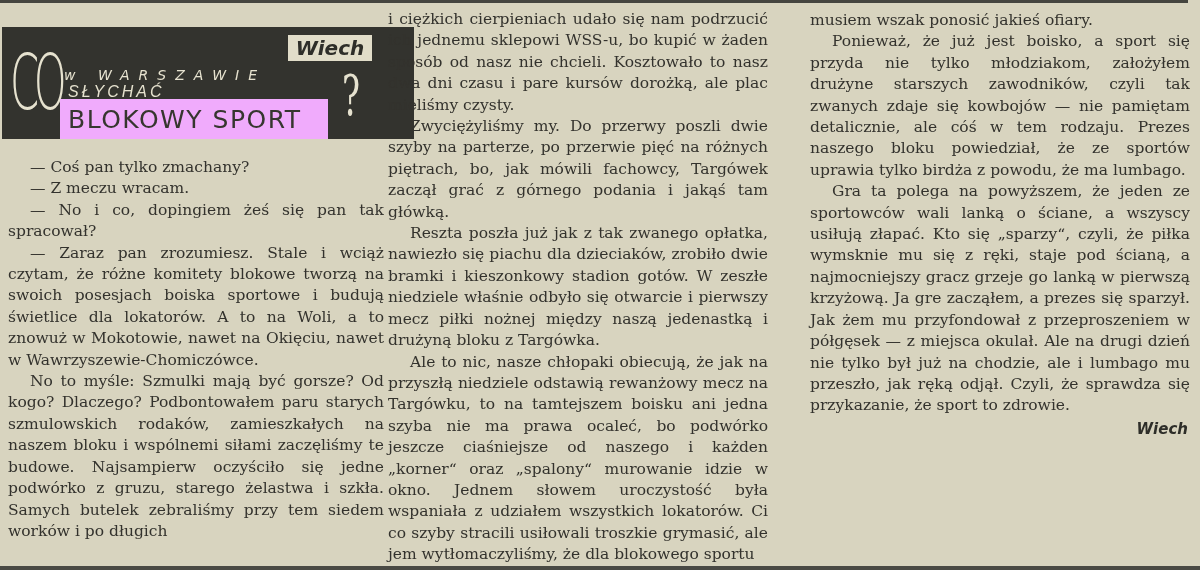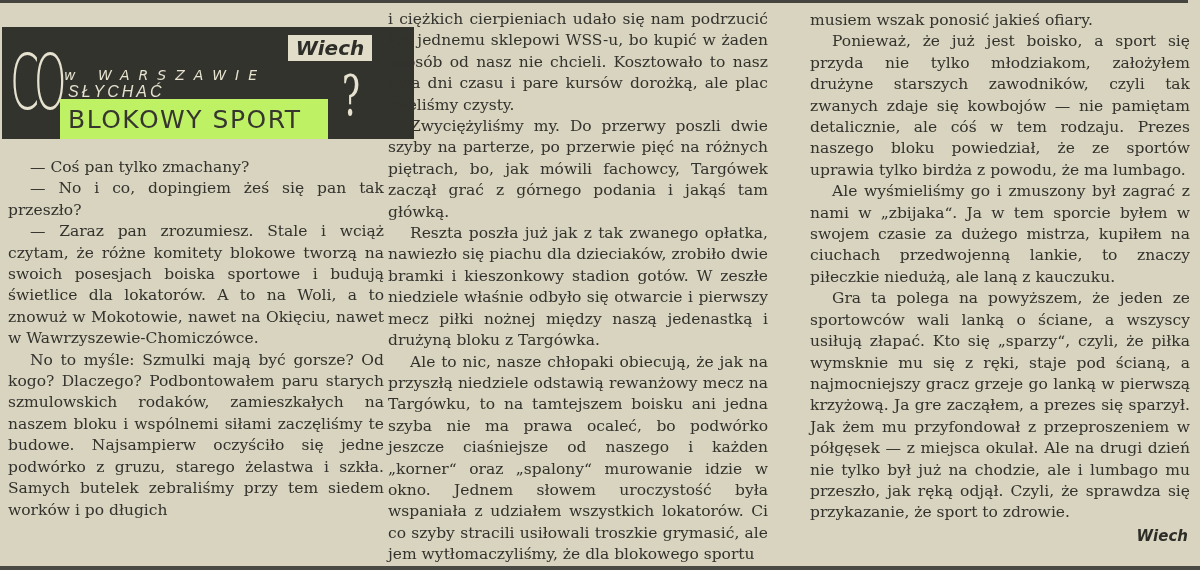--- a/index.html
+++ b/index.html
@@ -36,21 +36,21 @@
   .author-box {
     position: absolute; left: 286px; top: 8px; width: 84px; height: 26px;
     background: #e1ddc9; display: flex; align-items: center; justify-content: center;
   }
   .author-box span {
     font-family: "DejaVu Sans", sans-serif; font-weight: bold; font-style: italic;
     font-size: 20px; color: #2e2e29;
   }
   .title-box {
     position: absolute; left: 58px; top: 72px; width: 268px; height: 40px;
-    background: #bef264; display: flex; align-items: center; padding-left: 8px; box-sizing: border-box;
+    background: #f0abfc; display: flex; align-items: center; padding-left: 8px; box-sizing: border-box;
   }
   .title-box span {
     font-family: "DejaVu Sans", sans-serif; font-size: 25px; color: #36362f; letter-spacing: 1.5px;
   }
   .qmark {
     position: absolute; left: 334px; top: 36px;
     font-family: "DejaVu Serif", serif; font-size: 56px; color: #e6e2cf;
     transform: scaleX(0.6);
   }
   .col {
@@ -80,33 +80,33 @@
     <span>Wiech</span>
   </div>
   <div class="title-box">
     <span>BLOKOWY SPORT</span>
   </div>
   <div class="qmark">?</div>
 </div>
 
 <div class="col col1">
   <p class="noindent" style="text-indent:22px">— Coś pan tylko zmachany?</p>
-  <p>— No i co, dopingiem żeś się pan tak przeszło?</p>
+  <p>— Z meczu wracam.</p>
+  <p>— No i co, dopingiem żeś się pan tak spracował?</p>
   <p>— Zaraz pan zrozumiesz. Stale i wciąż czytam, że różne komitety blokowe tworzą na swoich posesjach boiska sportowe i budują świetlice dla lokatorów. A to na Woli, a to znowuż w Mokotowie, nawet na Okięciu, nawet w Wawrzyszewie-Chomiczówce.</p>
   <p>No to myśle: Szmulki mają być gorsze? Od kogo? Dlaczego? Podbontowałem paru starych szmulowskich rodaków, zamieszkałych na naszem bloku i wspólnemi siłami zaczęliśmy te budowe. Najsampierw oczyściło się jedne podwórko z gruzu, starego żelastwa i szkła. Samych butelek zebraliśmy przy tem siedem worków i po długich</p>
 </div>
 
 <div class="col col2">
   <p class="noindent">i ciężkich cierpieniach udało się nam podrzucić ich jednemu sklepowi WSS-u, bo kupić w żaden sposób od nasz nie chcieli. Kosztowało to nasz dwa dni czasu i pare kursów dorożką, ale plac mieliśmy czysty.</p>
   <p>Zwyciężyliśmy my. Do przerwy poszli dwie szyby na parterze, po przerwie pięć na różnych piętrach, bo, jak mówili fachowcy, Targówek zaczął grać z górnego podania i jakąś tam główką.</p>
   <p>Reszta poszła już jak z tak zwanego opłatka, nawiezło się piachu dla dzieciaków, zrobiło dwie bramki i kieszonkowy stadion gotów. W zeszłe niedziele właśnie odbyło się otwarcie i pierwszy mecz piłki nożnej między naszą jedenastką i drużyną bloku z Targówka.</p>
   <p>Ale to nic, nasze chłopaki obiecują, że jak na przyszłą niedziele odstawią rewanżowy mecz na Targówku, to na tamtejszem boisku ani jedna szyba nie ma prawa ocaleć, bo podwórko jeszcze ciaśniejsze od naszego i każden „korner“ oraz „spalony“ murowanie idzie w okno. Jednem słowem uroczystość była wspaniała z udziałem wszystkich lokatorów. Ci co szyby stracili usiłowali troszkie grymasić, ale jem wytłomaczyliśmy, że dla blokowego sportu</p>
 </div>
 
 <div class="col col3">
   <p class="noindent">musiem wszak ponosić jakieś ofiary.</p>
   <p>Ponieważ, że już jest boisko, a sport się przyda nie tylko młodziakom, założyłem drużyne starszych zawodników, czyli tak zwanych zdaje się kowbojów — nie pamiętam detalicznie, ale cóś w tem rodzaju. Prezes naszego bloku powiedział, że ze sportów uprawia tylko birdża z powodu, że ma lumbago.</p>
-  <p>Ale wyśmieliśmy go i zmuszony był zagrać z nami w „zbijaka“. Ja w tem sporcie byłem w swojem czasie za dużego mistrza, kupiłem na ciuchach przedwojenną lankie, to znaczy piłeczkie niedużą, ale laną z kauczuku.</p>
   <p>Gra ta polega na powyższem, że jeden ze sportowców wali lanką o ściane, a wszyscy usiłują złapać. Kto się „sparzy“, czyli, że piłka wymsknie mu się z ręki, staje pod ścianą, a najmocniejszy gracz grzeje go lanką w pierwszą krzyżową. Ja gre zacząłem, a prezes się sparzył. Jak żem mu przyfondował z przeproszeniem w półgęsek — z miejsca okulał. Ale na drugi dzień nie tylko był już na chodzie, ale i lumbago mu przeszło, jak ręką odjął. Czyli, że sprawdza się przykazanie, że sport to zdrowie.</p>
   <div class="signature">Wiech</div>
 </div>
 
 <div class="bottom-rule"></div>
 
 </body></html>

